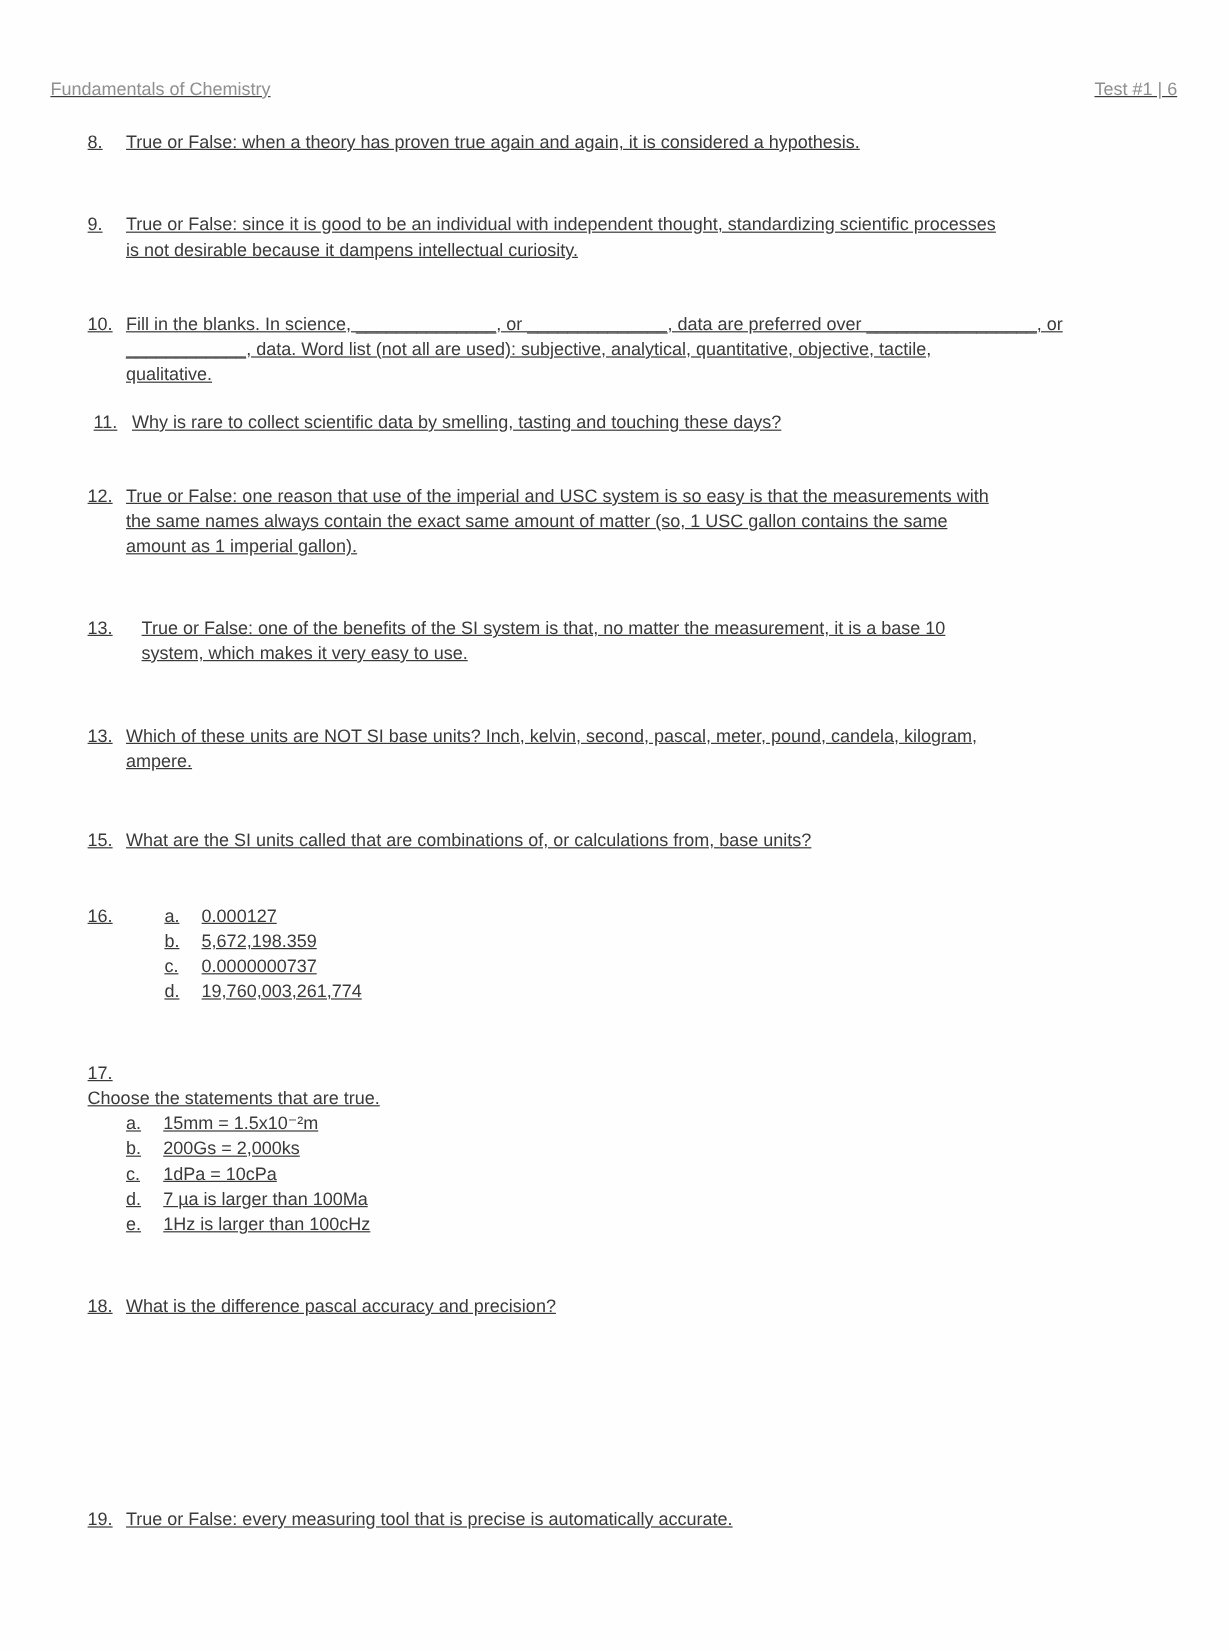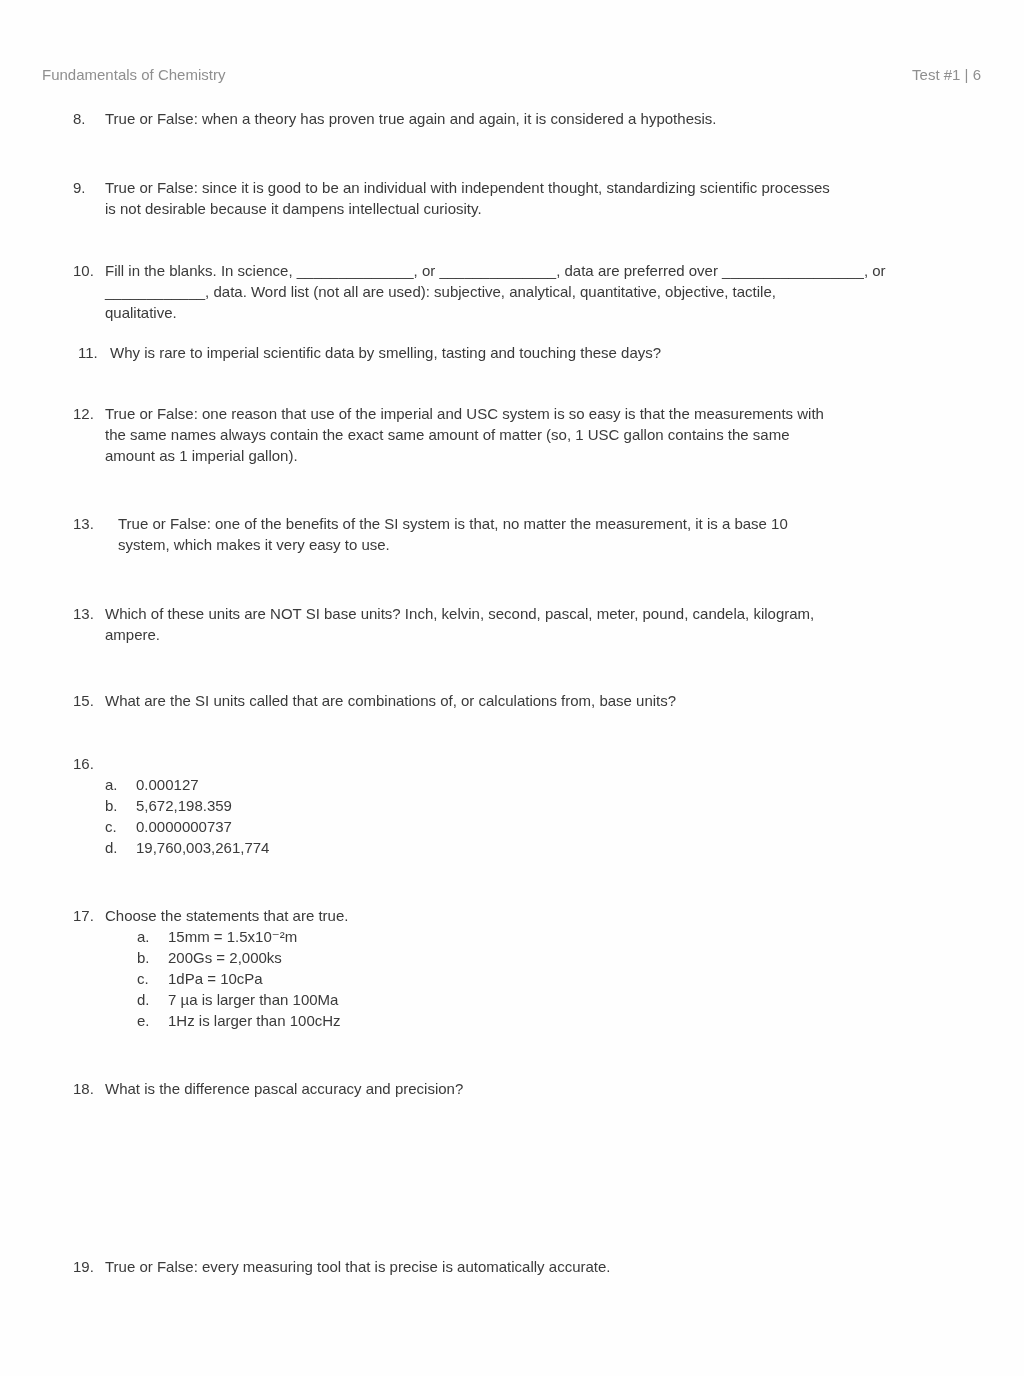--- a/index.html
+++ b/index.html
@@ -13,20 +13,21 @@
     font-family: "Liberation Sans", "DejaVu Sans", sans-serif;
     color: #3a3a3a;
     overflow: hidden;
   }
   .page {
     box-sizing: border-box;
     width: 1024px;
     height: 1376px;
     padding: 64px 43px 0 42px;
     background: #fefefe;
+    text-decoration: underline;
   }
   .doc-header {
     display: flex;
     justify-content: space-between;
     align-items: baseline;
     color: #8f8f8f;
     font-size: 15px;
     line-height: 21px;
   }
   .questions {
@@ -62,22 +63,22 @@
   }
   
   .mt-q8  { margin-top: 23px; }
   .mt-q9  { margin-top: 48px; }
   .mt-q10 { margin-top: 41px; }
   .mt-q11 { margin-top: 19px; margin-left: 36px; }
   .mt-q12 { margin-top: 40px; }
   .mt-q13 { margin-top: 47px; gap: 13px; }
   .mt-q14 { margin-top: 48px; }
   .mt-q15 { margin-top: 45px; }
-  .mt-q16 { margin-top: 42px; flex-direction: column; }
-  .mt-q17 { margin-top: 47px; }
+  .mt-q16 { margin-top: 42px; }
+  .mt-q17 { margin-top: 47px; flex-direction: column; }
   .mt-q18 { margin-top: 47px; }
   .mt-q19 { margin-top: 157px; }
 </style>
 </head>
 <body>
 
 <div class="page">
 
   <div class="doc-header">
     <span>Fundamentals of Chemistry</span>
@@ -106,21 +107,21 @@
       <div class="qbody">
           <div class="qtext">Fill in the blanks. In science, ______________, or ______________, data are preferred over _________________, or
 ____________, data. Word list (not all are used): subjective, analytical, quantitative, objective, tactile,
 qualitative.</div>
         </div>
     </div>
 
     <div class="question mt-q11">
       <span class="qnum">11.</span>
       <div class="qbody">
-          <div class="qtext">Why is rare to imperial scientific data by smelling, tasting and touching these days?</div>
+          <div class="qtext">Why is rare to collect scientific data by smelling, tasting and touching these days?</div>
         </div>
     </div>
 
     <div class="question mt-q12">
       <span class="qnum">12.</span>
       <div class="qbody">
           <div class="qtext">True or False: one reason that use of the imperial and USC system is so easy is that the measurements with
 the same names always contain the exact same amount of matter (so, 1 USC gallon contains the same
 amount as 1 imperial gallon).</div>
         </div>

